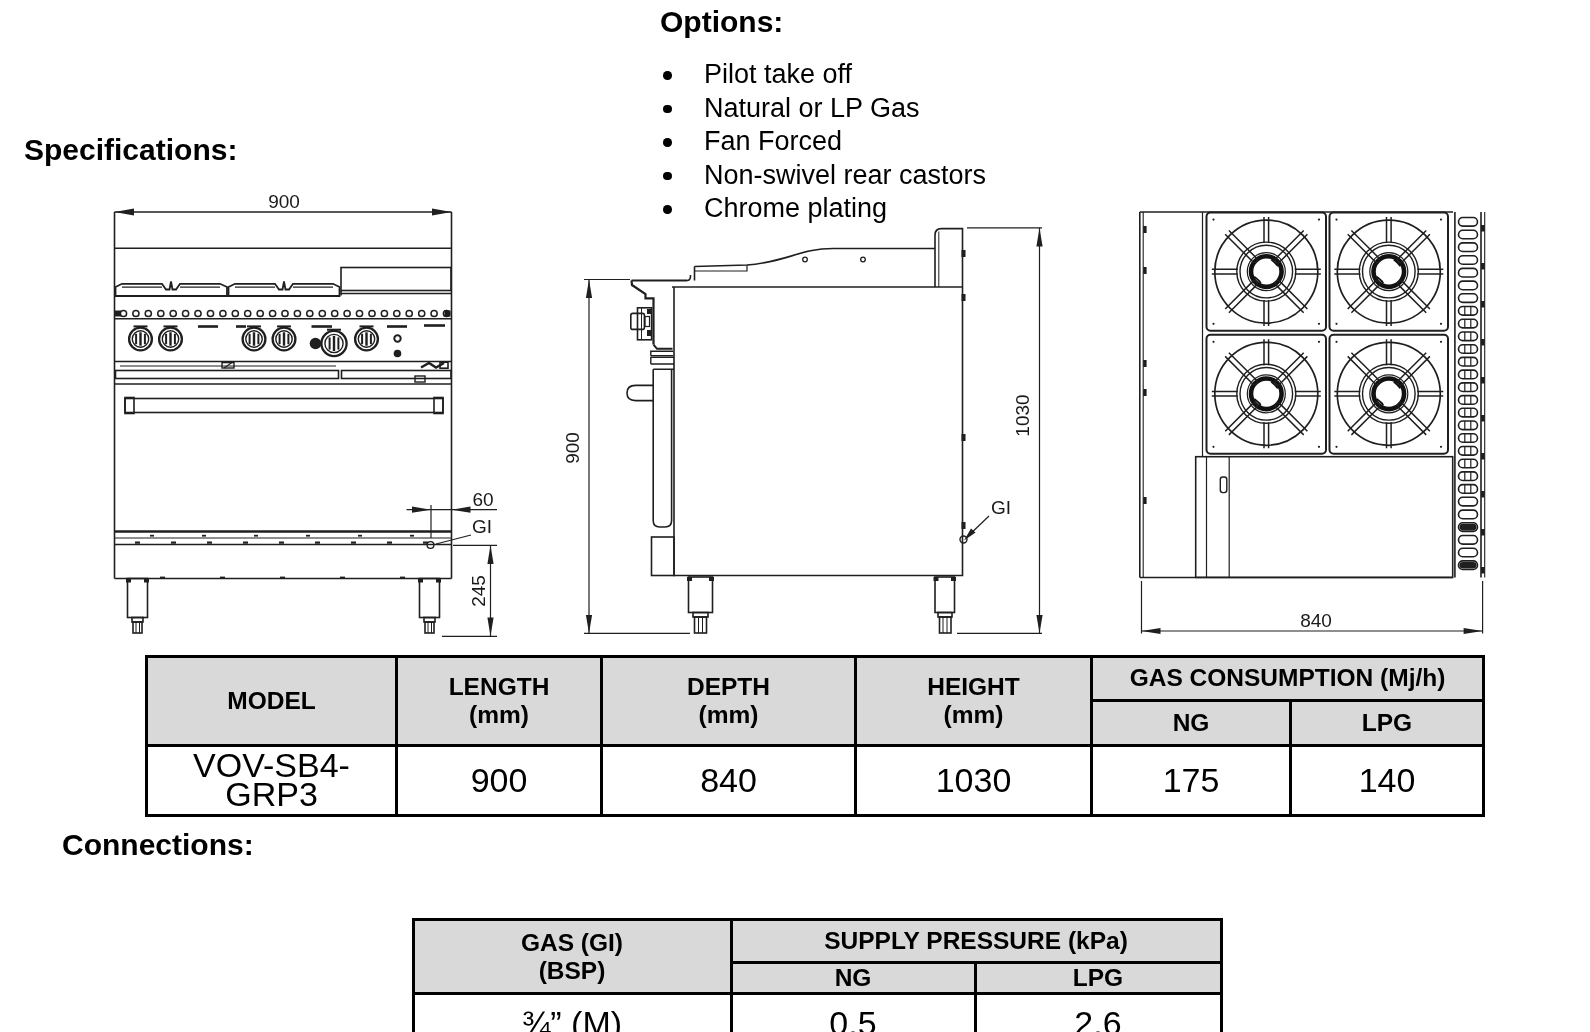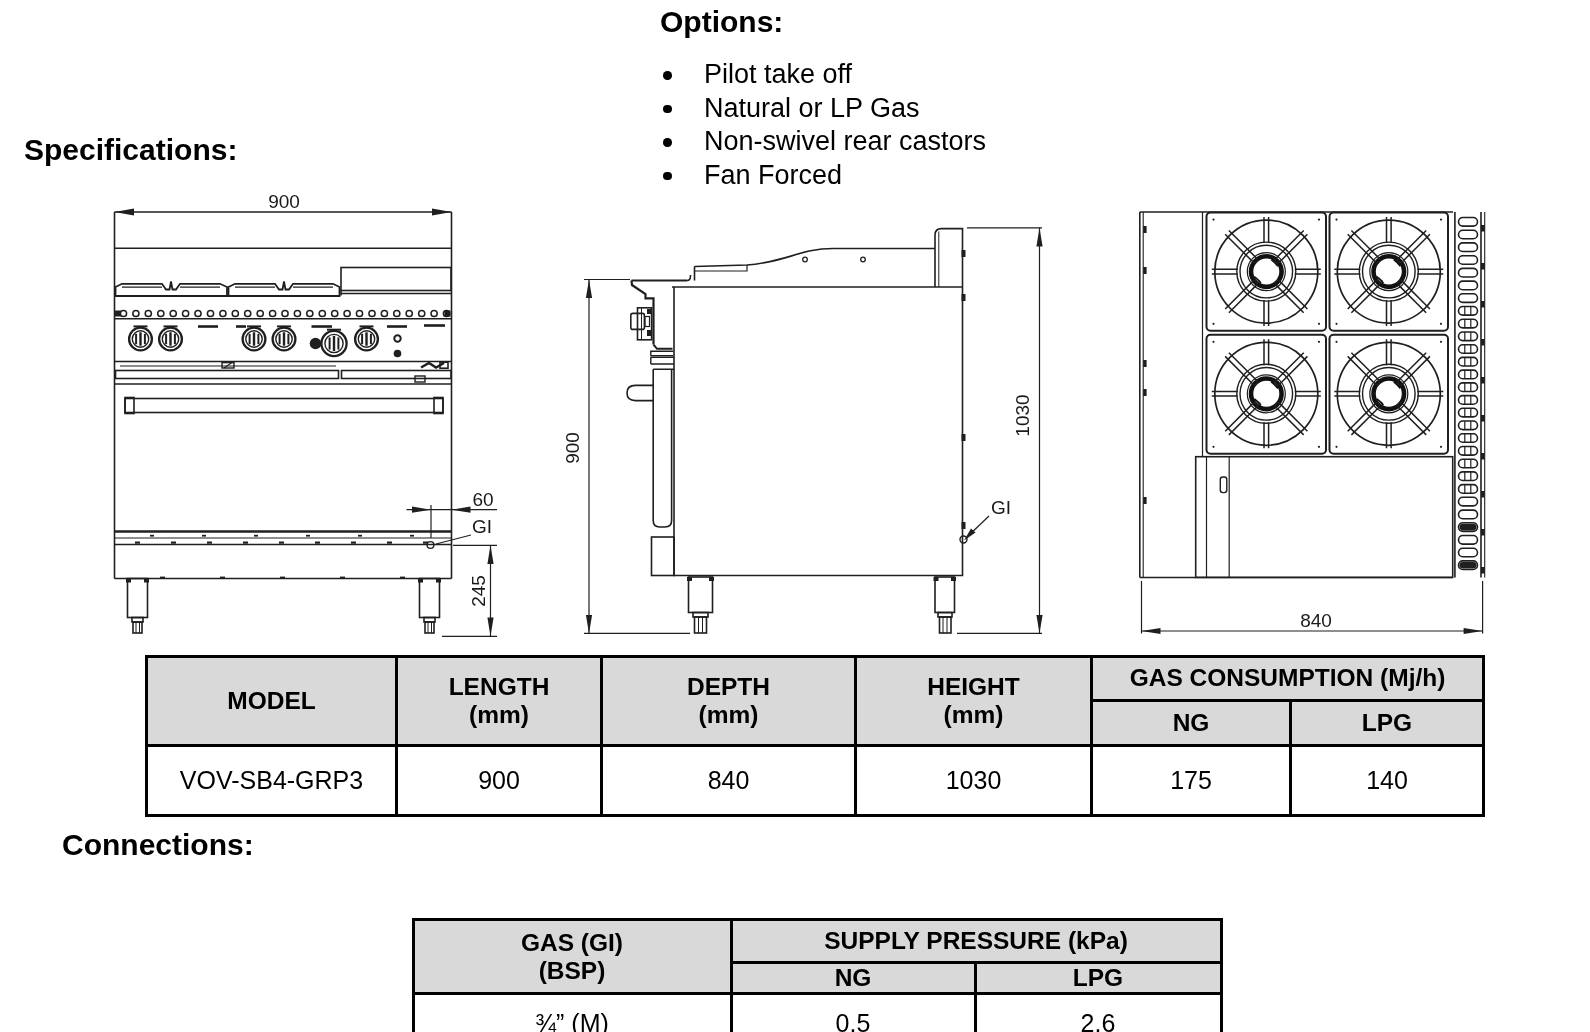--- a/index.html
+++ b/index.html
@@ -5,34 +5,35 @@
 html,body{margin:0;padding:0;background:#fff;}
 #page{position:relative;width:1590px;height:1032px;background:#fff;overflow:hidden;
       font-family:"Liberation Sans",sans-serif;color:#000;border-radius:24px;}
 .h{position:absolute;font-weight:bold;font-size:30px;line-height:34px;white-space:pre;}
 #bullets{position:absolute;left:660px;top:58px;font-size:27px;line-height:33.6px;}
 #bullets .row{position:relative;padding-left:44px;white-space:pre;}
 #bullets .row:before{content:"";position:absolute;left:3px;top:13px;width:8.5px;height:8.5px;
       border-radius:50%;background:#000;}
 table{border-collapse:collapse;table-layout:fixed;position:absolute;padding-left:23px;}
 td{border:3px solid #000;text-align:center;vertical-align:middle;padding:0;
-   font-size:25px;line-height:29px;overflow:hidden;}
+   font-size:34px;line-height:29px;overflow:hidden;}
 td.hd{background:#d9d9d9;font-weight:bold;font-size:24.5px;line-height:27.5px;}
 svg{position:absolute;left:0;top:0;}
 svg text{font-family:"Liberation Sans",sans-serif;fill:#1a1a1a;}
 </style>
 </head>
 <body>
 <div id="page">
   <div class="h" style="left:660px;top:5px;">Options:</div>
   <div id="bullets">
     <div class="row">Pilot take off</div>
     <div class="row">Natural or LP Gas</div>
+    <div class="row">Fan Forced</div>
     <div class="row">Non-swivel rear castors</div>
-    <div class="row">Fan Forced</div>
+    <div class="row">Chrome plating</div>
   </div>
   <div class="h" style="left:24px;top:133px;">Specifications:</div>
   <div class="h" style="left:38px;top:828px;margin-left:24px;">Connections:</div>
 
   <svg id="dwg" width="1590" height="1032" viewBox="0 0 1590 1032" fill="none" stroke="#1f1f1f" stroke-width="1.6">
 
   <g id="front">
 
     <line x1="114.5" y1="212" x2="114.5" y2="578.5"></line>
     <line x1="451.5" y1="212" x2="451.5" y2="578.5"></line>

